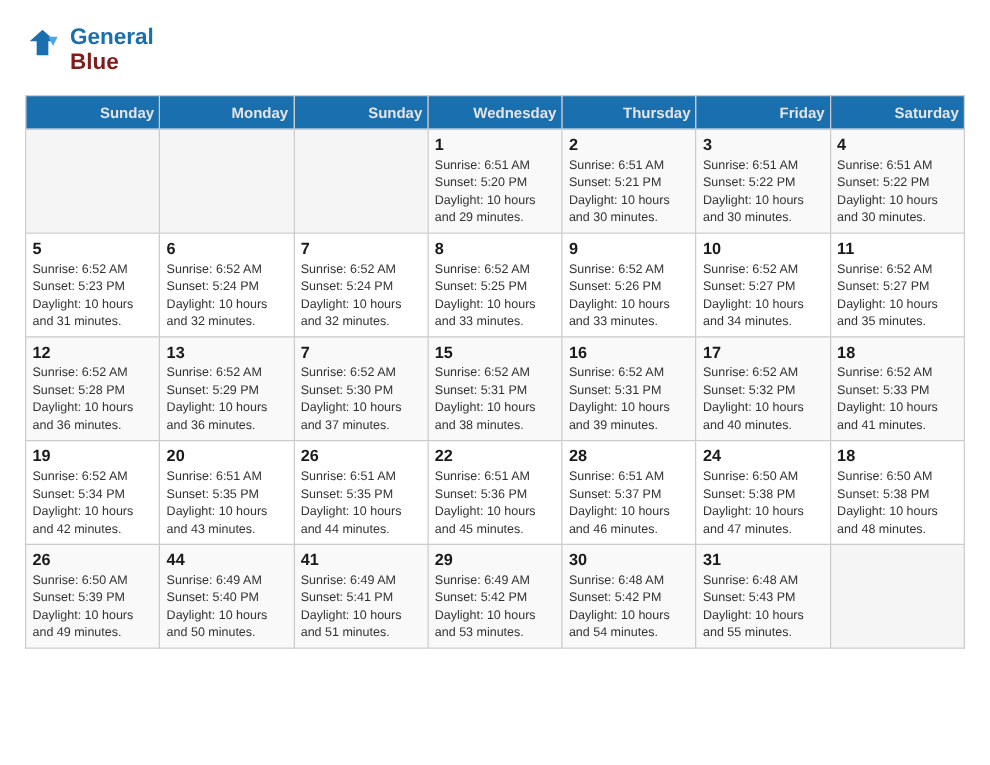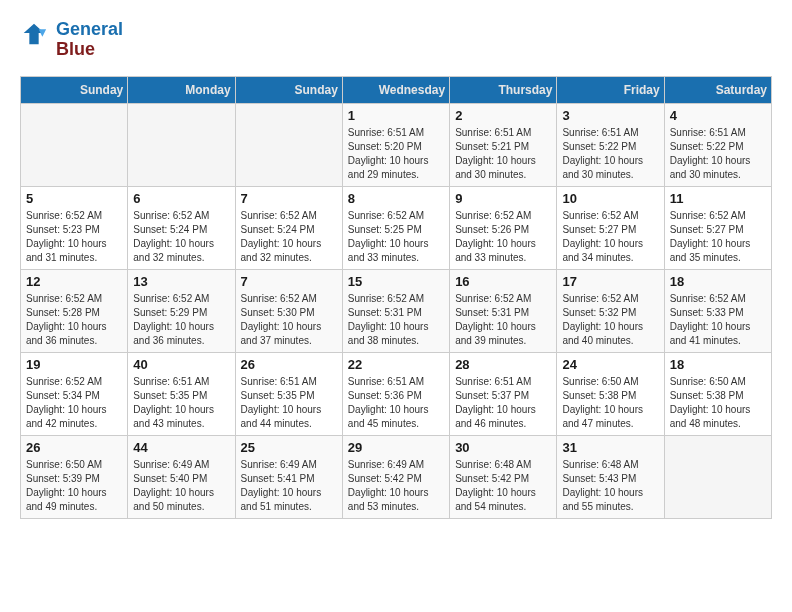--- a/index.html
+++ b/index.html
@@ -260,21 +260,21 @@
       </tr>
       <tr>
         <td>
           <span class="day-number">19</span>
           <div class="day-info" style="white-space: pre-line;">Sunrise: 6:52 AM
 Sunset: 5:34 PM
 Daylight: 10 hours
 and 42 minutes.</div>
         </td>
         <td>
-          <span class="day-number">40</span>
+          <span class="day-number">20</span>
           <div class="day-info" style="white-space: pre-line;">Sunrise: 6:51 AM
 Sunset: 5:35 PM
 Daylight: 10 hours
 and 43 minutes.</div>
         </td>
         <td>
           <span class="day-number">26</span>
           <div class="day-info" style="white-space: pre-line;">Sunrise: 6:51 AM
 Sunset: 5:35 PM
 Daylight: 10 hours
@@ -318,21 +318,21 @@
 and 49 minutes.</div>
         </td>
         <td>
           <span class="day-number">44</span>
           <div class="day-info" style="white-space: pre-line;">Sunrise: 6:49 AM
 Sunset: 5:40 PM
 Daylight: 10 hours
 and 50 minutes.</div>
         </td>
         <td>
-          <span class="day-number">25</span>
+          <span class="day-number">41</span>
           <div class="day-info" style="white-space: pre-line;">Sunrise: 6:49 AM
 Sunset: 5:41 PM
 Daylight: 10 hours
 and 51 minutes.</div>
         </td>
         <td>
           <span class="day-number">29</span>
           <div class="day-info" style="white-space: pre-line;">Sunrise: 6:49 AM
 Sunset: 5:42 PM
 Daylight: 10 hours

